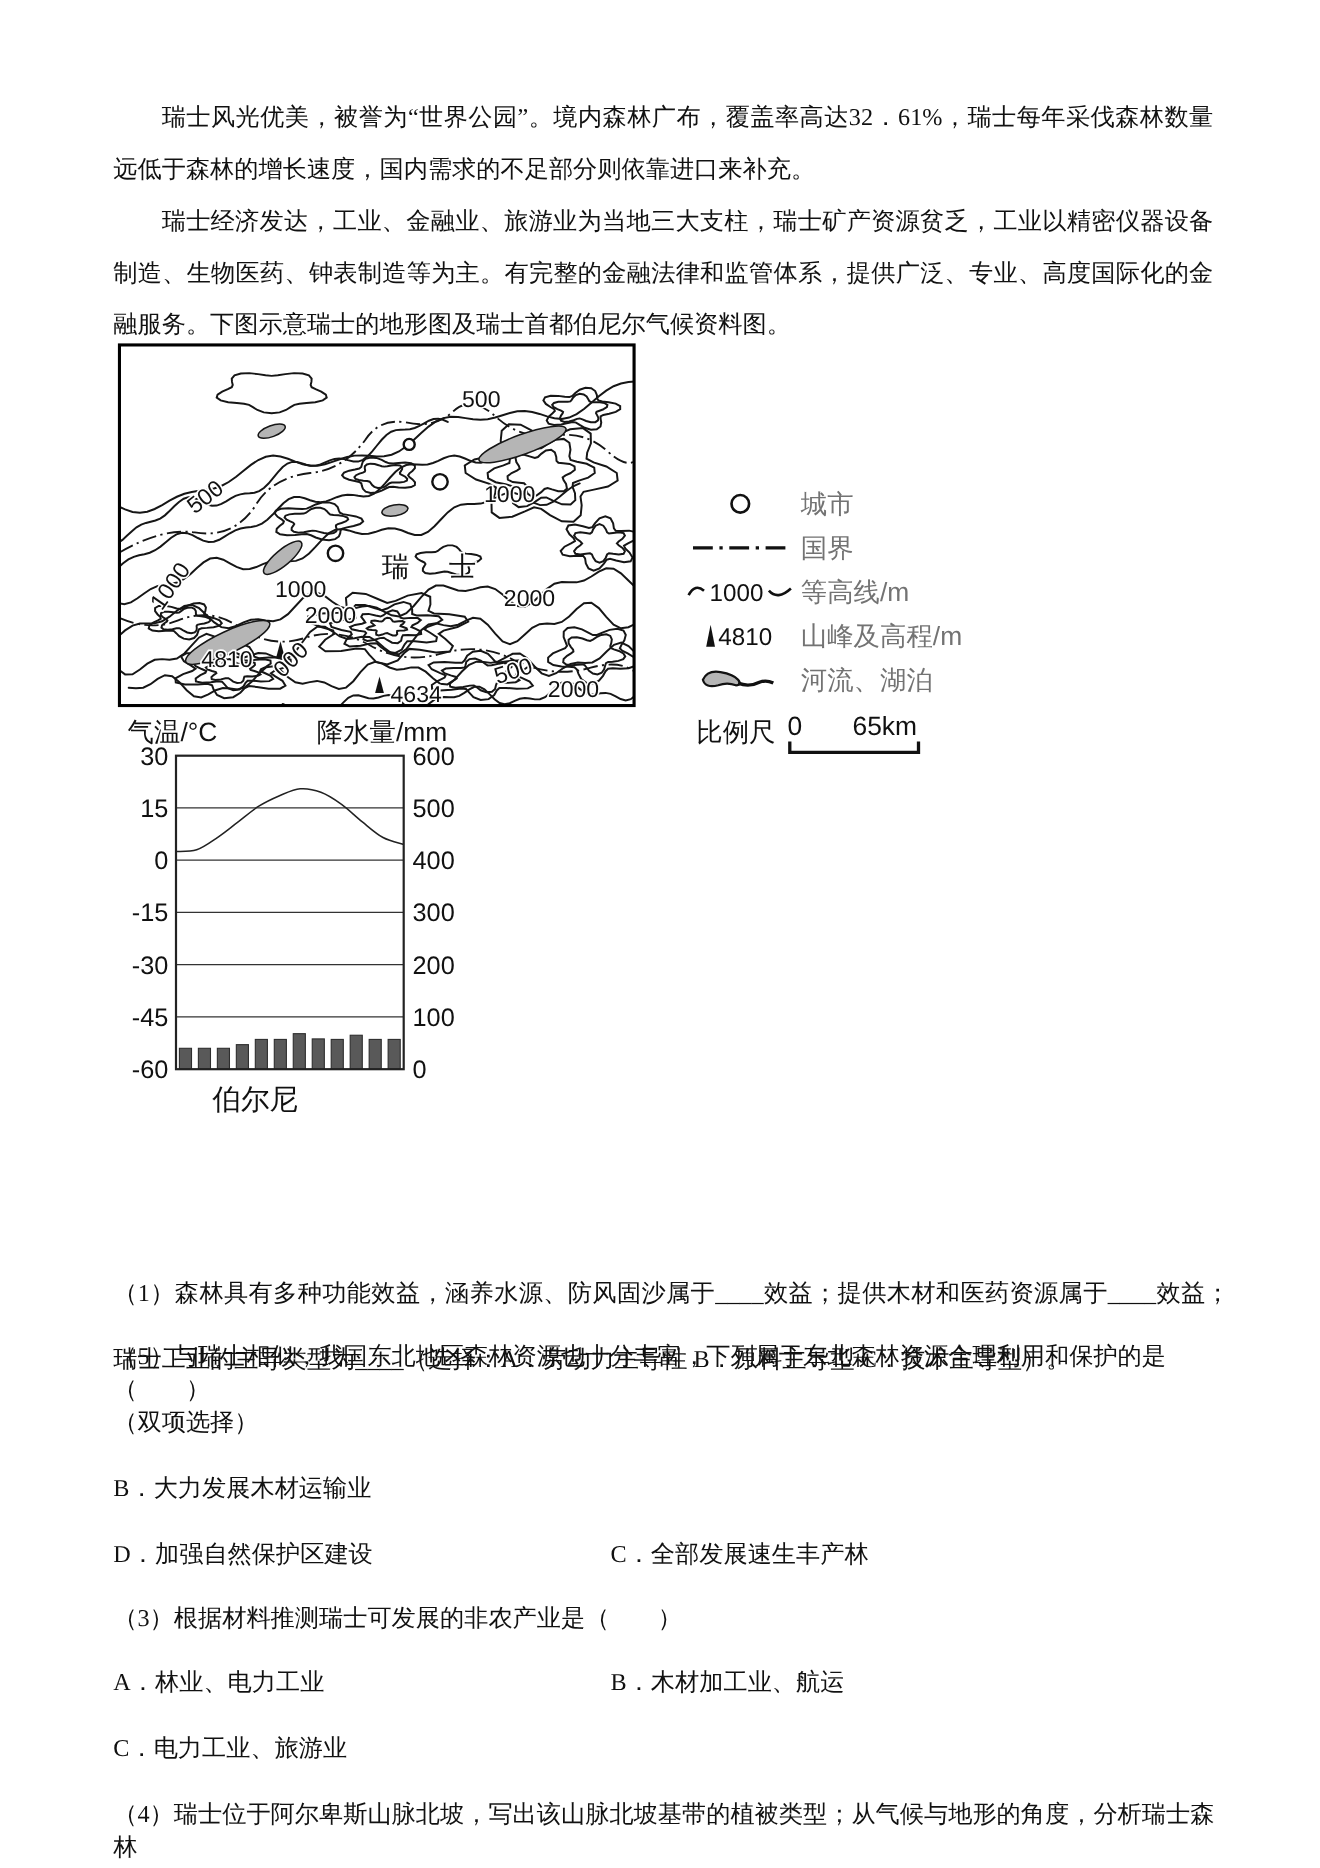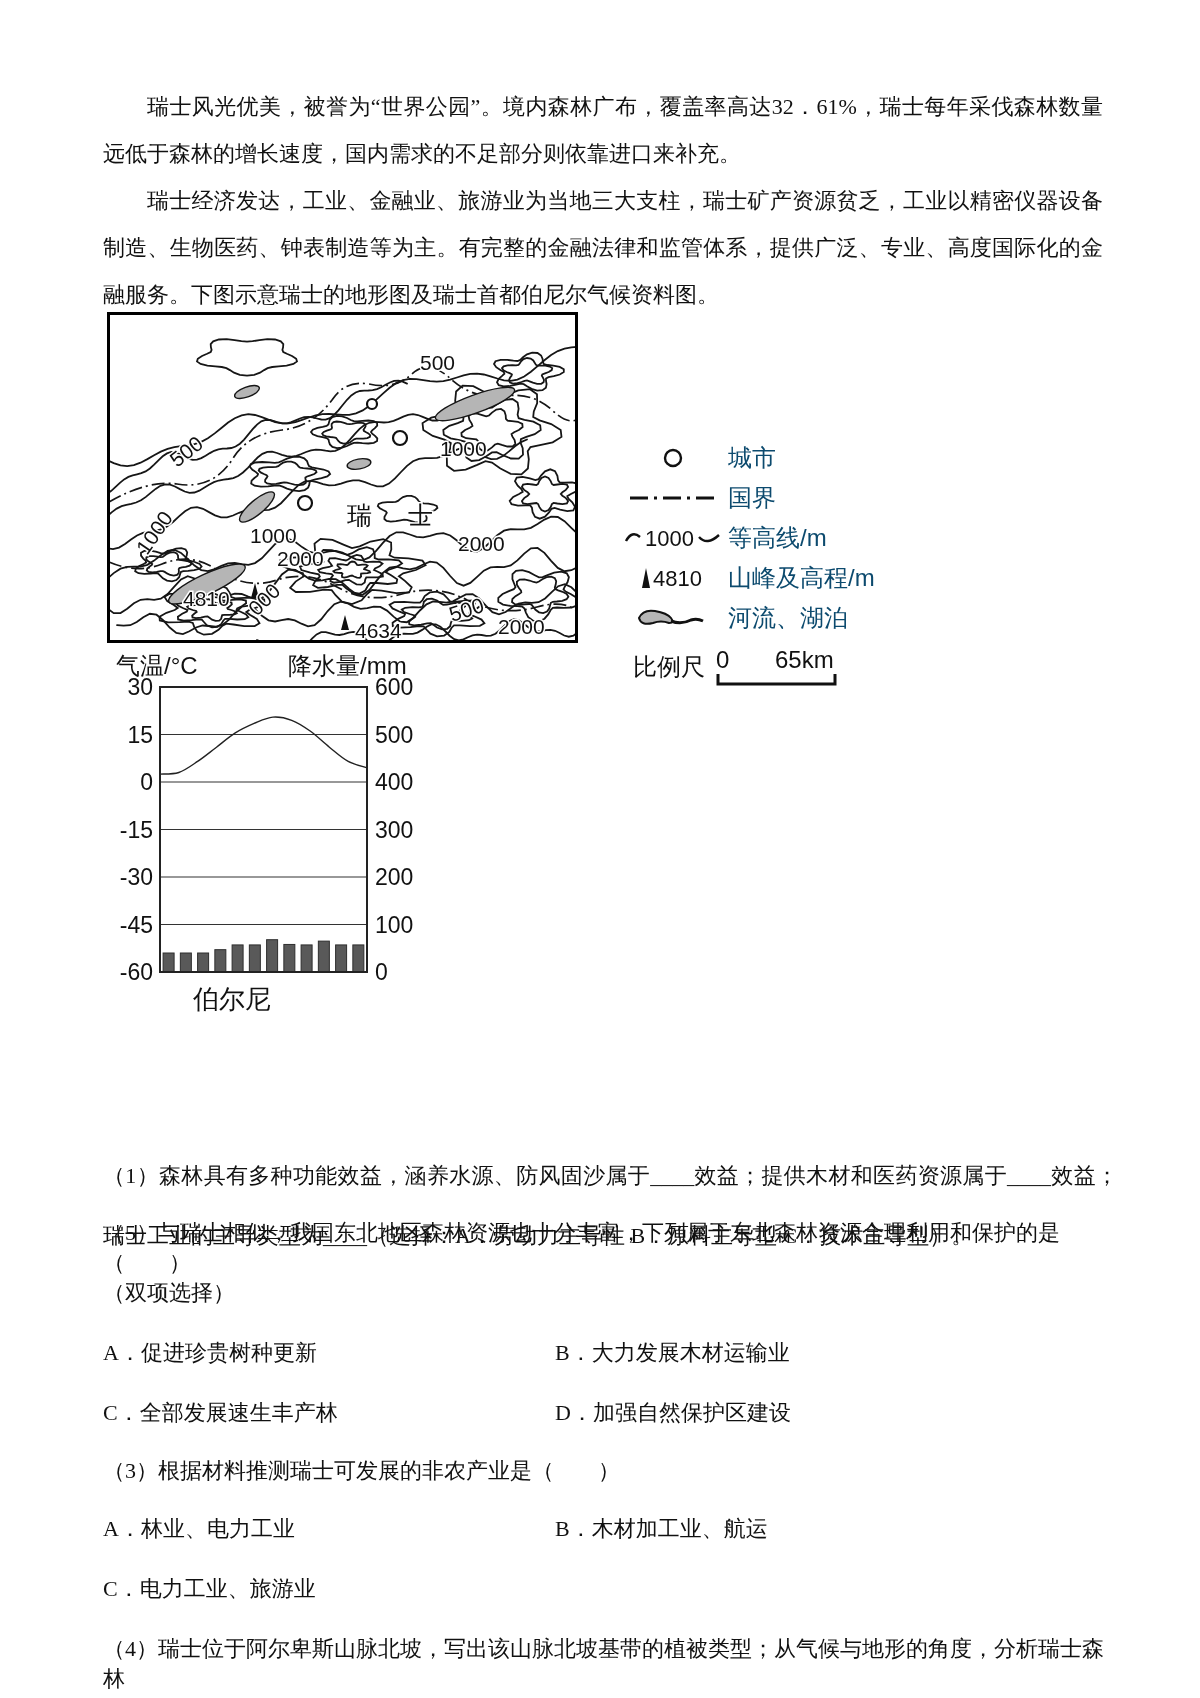--- a/index.html
+++ b/index.html
@@ -7,21 +7,21 @@
        font-family:"Liberation Serif","DejaVu Serif",serif;color:#111;}
   .para{position:absolute;left:103px;width:1000px;font-size:22px;line-height:47px;
         text-align:justify;text-indent:2em;}
   .para-1{top:83px;}
   .para-2{top:177px;}
   .map-svg{position:absolute;top:312px;left:107px;}
   .legend{position:absolute;left:618px;top:438px;width:360px;
           font-family:"Liberation Sans","DejaVu Sans",sans-serif;}
   .legend-row{height:40px;display:flex;align-items:center;}
   .legend-icon{width:110px;display:flex;justify-content:center;align-items:center;}
-  .legend-label{font-size:24px;color:#0c4a6e;}
+  .legend-label{font-size:24px;color:#737373;}
   .scale-row{position:absolute;left:633px;top:648px;display:flex;align-items:flex-start;
              font-family:"Liberation Sans","DejaVu Sans",sans-serif;}
   .scale-label{font-size:24px;margin-right:8px;line-height:38px;}
   .chart-svg{position:absolute;top:652px;left:108px;}
   .q{position:absolute;left:103px;width:1015px;font-size:22px;}
   .q-1{top:1146px;line-height:60px;text-align:justify;}
   .q-2{top:1218px;}
   .q-note{top:1278px;}
   .q-3{top:1456px;}
   .q-4{top:1634px;}
@@ -199,26 +199,25 @@
     <text x="267" y="328" font-size="23" font-family="Liberation Sans,sans-serif" fill="#111">0</text>
     <text x="8" y="22" font-size="24" font-family="Liberation Sans,sans-serif" fill="#111">气温/°C</text>
     <text x="180" y="22" font-size="24" font-family="Liberation Sans,sans-serif" fill="#111">降水量/mm</text>
     <text x="124" y="356" font-size="26" text-anchor="middle" font-family="Liberation Sans,sans-serif" fill="#111">伯尔尼</text>
   </svg>
 
 <div class="q q-1">（1）森林具有多种功能效益，涵养水源、防风固沙属于____效益；提供木材和医药资源属于____效益；瑞士工业的主导类型为____（选择：A．劳动力主导性 B．原料主导型 C．技术主导型）。</div>
 <div class="q q-2">（5）与瑞士相似，我国东北地区森林资源也十分丰富，下列属于东北森林资源合理利用和保护的是（　　）</div>
 <div class="q q-note">（双项选择）</div>
 <div class="optrow r1">
-  <span>A．促进珍贵树种更新</span>
   <span>B．大力发展木材运输业</span>
 </div>
 <div class="optrow r2">
+  <span>D．加强自然保护区建设</span>
   <span>C．全部发展速生丰产林</span>
-  <span>D．加强自然保护区建设</span>
 </div>
 <div class="q q-3">（3）根据材料推测瑞士可发展的非农产业是（　　）</div>
 <div class="optrow r3">
   <span>A．林业、电力工业</span>
   <span>B．木材加工业、航运</span>
 </div>
 <div class="optrow r4">
   <span>C．电力工业、旅游业</span>
 </div>
 <div class="q q-4">（4）瑞士位于阿尔卑斯山脉北坡，写出该山脉北坡基带的植被类型；从气候与地形的角度，分析瑞士森林</div>

